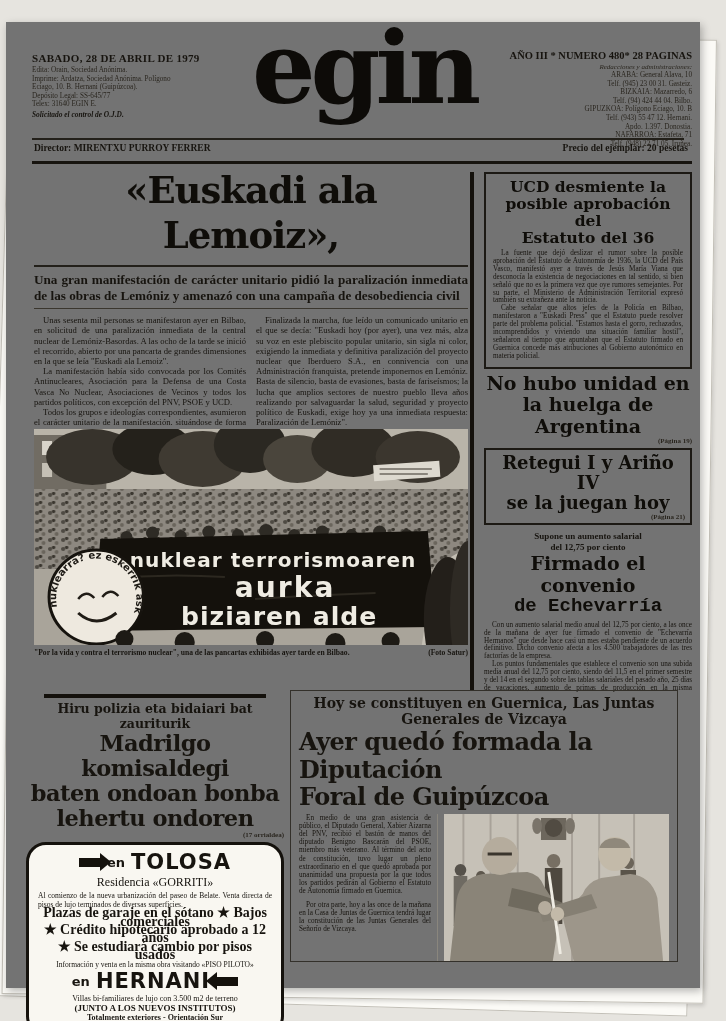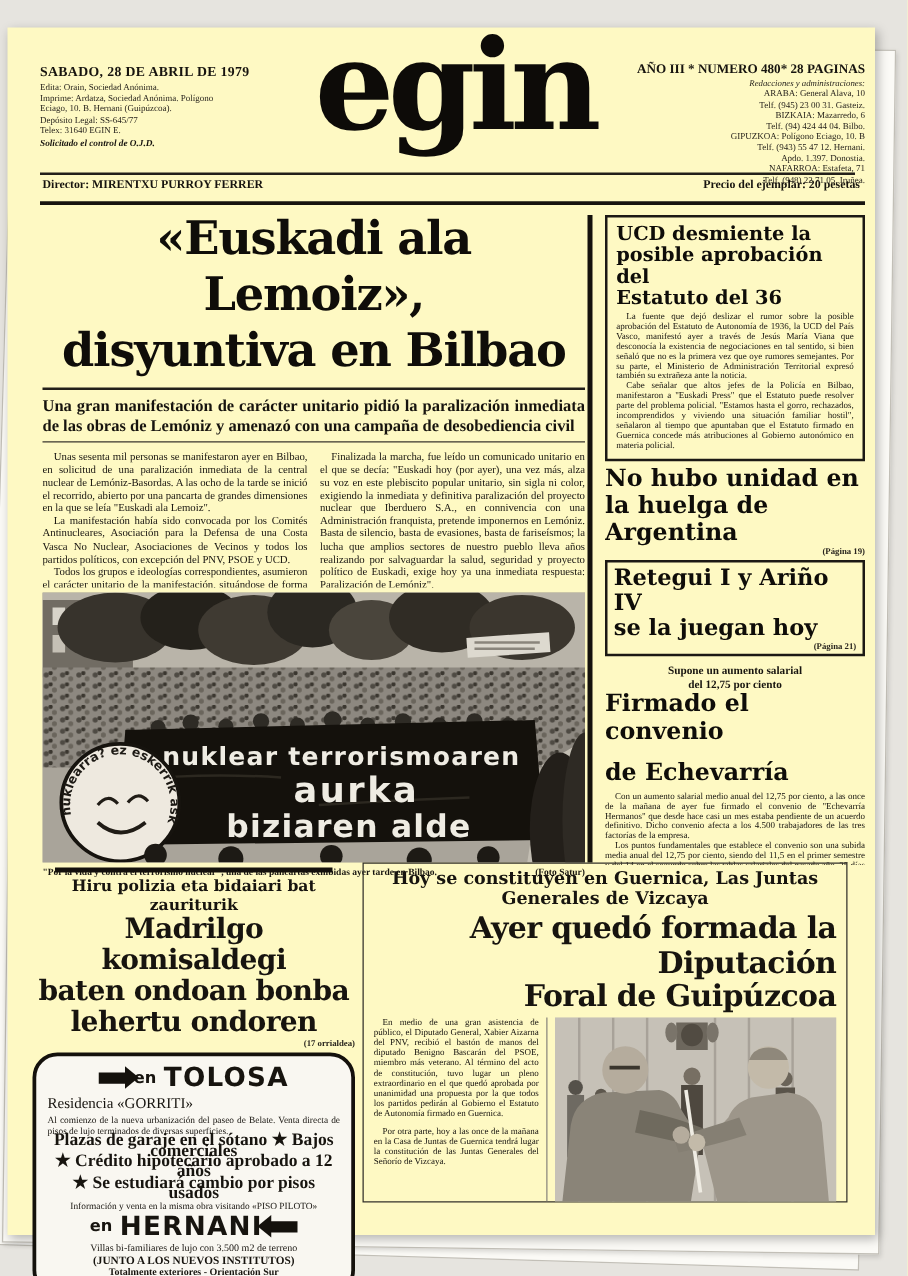--- a/index.html
+++ b/index.html
@@ -4,21 +4,21 @@
 <style>
   html,body{margin:0;padding:0;}
   body{
     width:726px;height:1021px;overflow:hidden;position:relative;
     background:#e6e4df;
     font-family:"Liberation Serif",serif;color:#17140f;
   }
   .sheet-under{position:absolute;background:#fbfaf6;border:1px solid #c2bfb7;}
   .sheet{
     position:absolute;left:6px;top:22px;width:694px;height:966px;
-    background:#fef9c3;box-shadow:2px 3px 8px rgba(0,0,0,.28);
+    background:#737373;box-shadow:2px 3px 8px rgba(0,0,0,.28);
   }
   
   .mast-left{position:absolute;left:26px;top:30px;width:212px;}
   .mast-date{font-size:11px;font-weight:bold;letter-spacing:.3px;margin-bottom:2px;}
   .mast-line{font-size:7.2px;line-height:8.6px;color:#2a261f;}
   .mast-ojd{font-size:7.4px;font-weight:bold;font-style:italic;margin-top:1px;}
   .mast-logo{
     position:absolute;left:238px;top:-4px;width:240px;text-align:center;
     font-family:"DejaVu Serif",serif;font-weight:bold;font-size:100px;line-height:1;
     letter-spacing:-5px;color:#0d0b08;z-index:5;
@@ -41,21 +41,21 @@
   .lead-col{flex:1;font-size:8.6px;line-height:10.2px;text-align:justify;}
   .lead-col p{margin:0;text-indent:9px;}
   .photo1{margin-top:4px;width:434px;height:216px;overflow:hidden;background:#a9a49a;}
   .photo1 svg{display:block;width:100%;height:100%;}
   .cap-row{display:flex;justify-content:space-between;margin-top:3px;font-size:7.6px;font-weight:bold;}
   
   .divider-v{position:absolute;left:464px;top:150px;width:4px;height:518px;background:#14110c;}
   .sidebar{position:absolute;left:478px;top:150px;width:208px;height:520px;overflow:hidden;}
   .box{border:2px solid #1c1914;}
   .ucd-box{padding:4px 7px 6px;}
-  .sb-hl{font-family:"DejaVu Serif",serif;font-weight:bold;text-align:left;color:#0f0d09;}
+  .sb-hl{font-family:"DejaVu Serif",serif;font-weight:bold;text-align:center;color:#0f0d09;}
   .ucd-hl{font-size:15.5px;line-height:17px;}
   .sb-body{font-size:7.2px;line-height:7.9px;text-align:justify;margin-top:4px;}
   .sb-body p{margin:0;text-indent:8px;}
   .arg-hl{font-size:19px;line-height:21.5px;margin-top:4px;}
   .page-ref{text-align:right;font-size:7px;font-weight:bold;color:#2a261f;}
   .retegui-box{margin-top:3px;padding:3px 5px 2px;}
   .ret-hl{font-size:18px;line-height:20px;}
   .sb-kicker{font-size:9px;line-height:10.5px;font-weight:bold;text-align:center;margin-top:6px;}
   .fir-hl{font-size:19px;line-height:21.5px;margin-top:1px;}
   
@@ -63,33 +63,33 @@
   .bl-bar{width:222px;height:4px;background:#14110c;margin:0 auto;}
   .bl-kicker{font-size:12.5px;font-weight:bold;text-align:center;margin-top:3px;font-family:"DejaVu Serif",serif;}
   .bl-hl{font-family:"DejaVu Serif",serif;font-weight:bold;text-align:center;font-size:22.5px;line-height:25px;letter-spacing:-.5px;}
   .ad-box{margin-top:3px;border:3.5px solid #14110c;border-radius:20px;padding:5px 9px 4px;background:#f9f7f1;}
   .ad-title-row{display:flex;align-items:center;justify-content:center;gap:6px;}
   .ad-en{font-family:"DejaVu Sans",sans-serif;font-weight:bold;font-size:13px;}
   .ad-place{font-family:"DejaVu Sans",sans-serif;font-weight:bold;font-size:21px;letter-spacing:1px;}
   .arrow{display:inline-block;position:relative;width:22px;height:9px;background:#14110c;}
   .arrow.r::after{content:"";position:absolute;right:-10px;top:-5px;border:9.5px solid transparent;border-left:11px solid #14110c;border-right:0;}
   .arrow.l::before{content:"";position:absolute;left:-10px;top:-5px;border:9.5px solid transparent;border-right:11px solid #14110c;border-left:0;}
-  .ad-sub{font-size:12px;margin-top:1px;}
+  .ad-sub{text-align:center;font-size:12px;margin-top:1px;}
   .ad-body{font-size:7.5px;line-height:8.6px;text-align:justify;margin-top:2px;}
   .ad-bullet{font-size:14px;line-height:8.4px;text-align:center;font-weight:bold;}
   .ad-info{font-size:7.5px;line-height:8.4px;text-align:center;margin-top:1px;}
   .ad-villas{font-size:8px;text-align:center;margin-top:1px;}
   .ad-junto{font-size:9px;font-weight:bold;text-align:center;}
   .ad-ext{font-size:8px;font-weight:bold;text-align:center;}
   .ad-caps{font-size:6.8px;text-align:center;letter-spacing:.2px;}
   
   .br-box{position:absolute;left:284px;top:668px;width:388px;height:272px;border:1.5px solid #33302a;
     padding:4px 8px;box-sizing:border-box;overflow:hidden;}
   .br-kicker{font-family:"DejaVu Serif",serif;font-size:14px;font-weight:bold;text-align:center;}
-  .br-hl{font-family:"DejaVu Serif",serif;font-weight:bold;text-align:right;font-size:24px;line-height:27.5px;letter-spacing:-.5px;margin-top:1px;}
+  .br-hl{font-family:"DejaVu Serif",serif;font-weight:bold;text-align:left;font-size:24px;line-height:27.5px;letter-spacing:-.5px;margin-top:1px;}
   .br-content{display:flex;margin-top:3px;}
   .br-text{width:132px;padding-right:6px;border-right:1px solid #8a867d;font-size:7.2px;line-height:8.2px;text-align:justify;}
   .br-text p{margin:0 0 5px;text-indent:7px;}
   .br-photo-col{flex:1;padding-left:6px;}
   .photo2{width:100%;height:148px;background:#c6c1b7;overflow:hidden;}
   .photo2 svg{display:block;width:100%;height:100%;}
 </style>
 </head>
 <body>
 
@@ -126,21 +126,20 @@
 
   <div class="rule1"></div>
   <div class="director-row">
     <div>Director: MIRENTXU PURROY FERRER</div>
     <div>Precio del ejemplar: 20 pesetas</div>
   </div>
   <div class="rule2"></div>
 
   <div class="main-left">
     <div class="lead-hl">«Euskadi ala Lemoiz»,</div>
-    <div class="lead-hl">disyuntiva en Bilbao</div>
     <div class="hr-thin"></div>
     <div class="lead-sub">Una gran manifestación de carácter unitario pidió la paralización inmediata de las obras de Lemóniz y amenazó con una campaña de desobediencia civil</div>
     <div class="hr-thin2"></div>
     <div class="lead-body">
       <div class="lead-col">
         <p>Unas sesenta mil personas se manifestaron ayer en Bilbao, en solicitud de una paralización inmediata de la central nuclear de Lemóniz-Basordas. A las ocho de la tarde se inició el recorrido, abierto por una pancarta de grandes dimensiones en la que se leía "Euskadi ala Lemoiz".</p>
         <p>La manifestación había sido convocada por los Comités Antinucleares, Asociación para la Defensa de una Costa Vasca No Nuclear, Asociaciones de Vecinos y todos los partidos políticos, con excepción del PNV, PSOE y UCD.</p>
         <p>Todos los grupos e ideologías correspondientes, asumieron el carácter unitario de la manifestación, situándose de forma entremezclada.</p>
       </div>
       <div class="lead-col">
@@ -242,21 +241,21 @@
 
     <div class="box retegui-box">
       <div class="sb-hl ret-hl">Retegui I y Ariño IV</div>
       <div class="sb-hl ret-hl">se la juegan hoy</div>
       <div class="page-ref">(Página 21)</div>
     </div>
 
     <div class="sb-kicker">Supone un aumento salarial</div>
     <div class="sb-kicker" style="margin-top:0;">del 12,75 por ciento</div>
     <div class="sb-hl fir-hl">Firmado el convenio</div>
-    <div class="sb-hl fir-hl" style="margin-top:12px;">de Echevarría</div>
+    <div class="sb-hl fir-hl" style="margin-top:0;font-family:Liberation Mono, monospace;">de Echevarría</div>
     <div class="sb-body">
       <p>Con un aumento salarial medio anual del 12,75 por ciento, a las once de la mañana de ayer fue firmado el convenio de "Echevarría Hermanos" que desde hace casi un mes estaba pendiente de un acuerdo definitivo. Dicho convenio afecta a los 4.500 trabajadores de las tres factorías de la empresa.</p>
       <p>Los puntos fundamentales que establece el convenio son una subida media anual del 12,75 por ciento, siendo del 11,5 en el primer semestre y del 14 en el segundo sobre las tablas salariales del pasado año, 25 días de vacaciones, aumento de primas de producción en la misma proporción que los salarios.</p>
     </div>
   </div>
 
   <div class="bl">
     <div class="bl-bar"></div>
     <div class="bl-kicker">Hiru polizia eta bidaiari bat zauriturik</div>
     <div class="bl-hl">Madrilgo komisaldegi</div>

